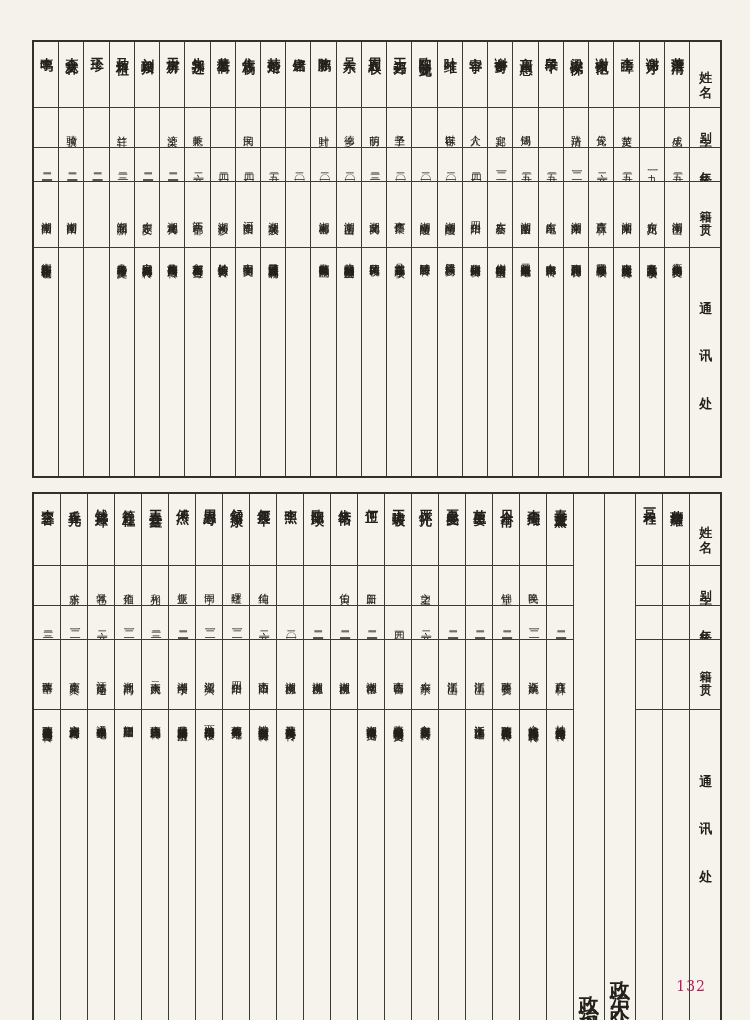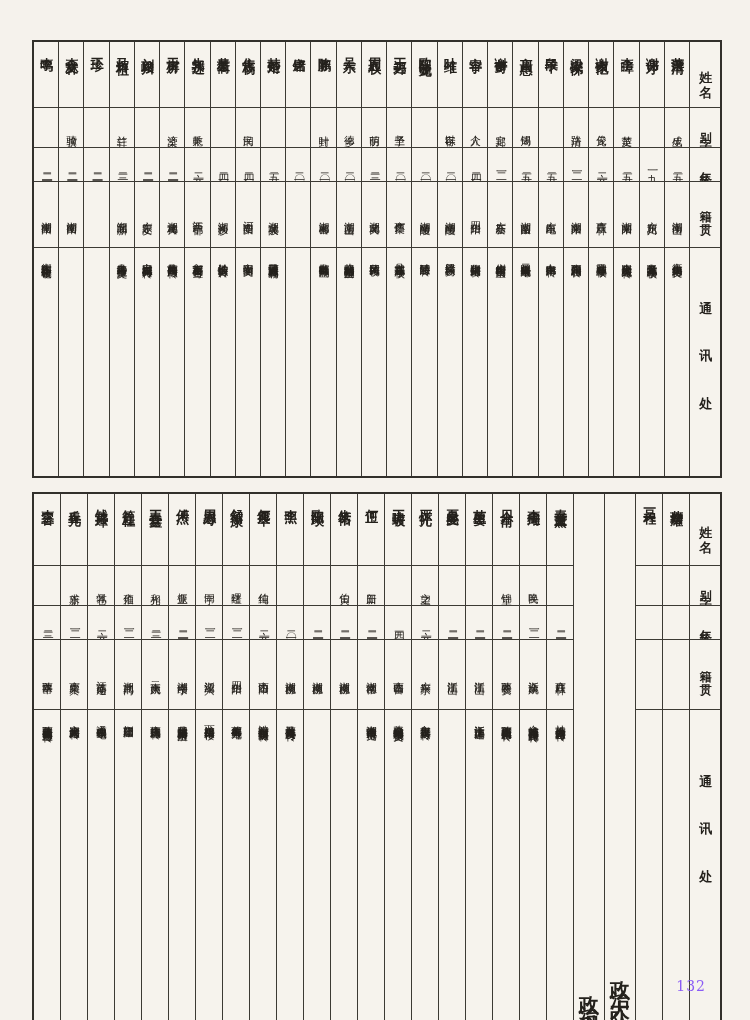--- a/index.html
+++ b/index.html
@@ -38,21 +38,21 @@
   .hdr .cell{justify-content:center;font-size:13px;font-weight:bold;padding-top:0;}
   .hdr .c-name{letter-spacing:14px;}
   .hdr .c-zi{letter-spacing:6px;font-size:12px;}
   .hdr .c-age{letter-spacing:4px;font-size:12px;}
   .hdr .c-native{letter-spacing:14px;font-size:12px;}
   .hdr .c-addr{letter-spacing:48px;}
   
   .section .c-full{height:100%;border-bottom:none;justify-content:center;
         font-size:20px;font-weight:bold;letter-spacing:10px;padding-top:0;}
   .page-number{position:absolute;right:44px;bottom:26px;font-size:14px;
-        letter-spacing:1px;color:#8b5cf6;}
+        letter-spacing:1px;color:#be185d;}
 </style>
 </head>
 <body>
 
 <div class="page">
   <div class="tbl tbl-top" id="tbl-0">
       <div class="col hdr">
         <div class="cell c-name">姓名</div>
         <div class="cell c-zi">别字</div>
         <div class="cell c-age">年龄</div>

